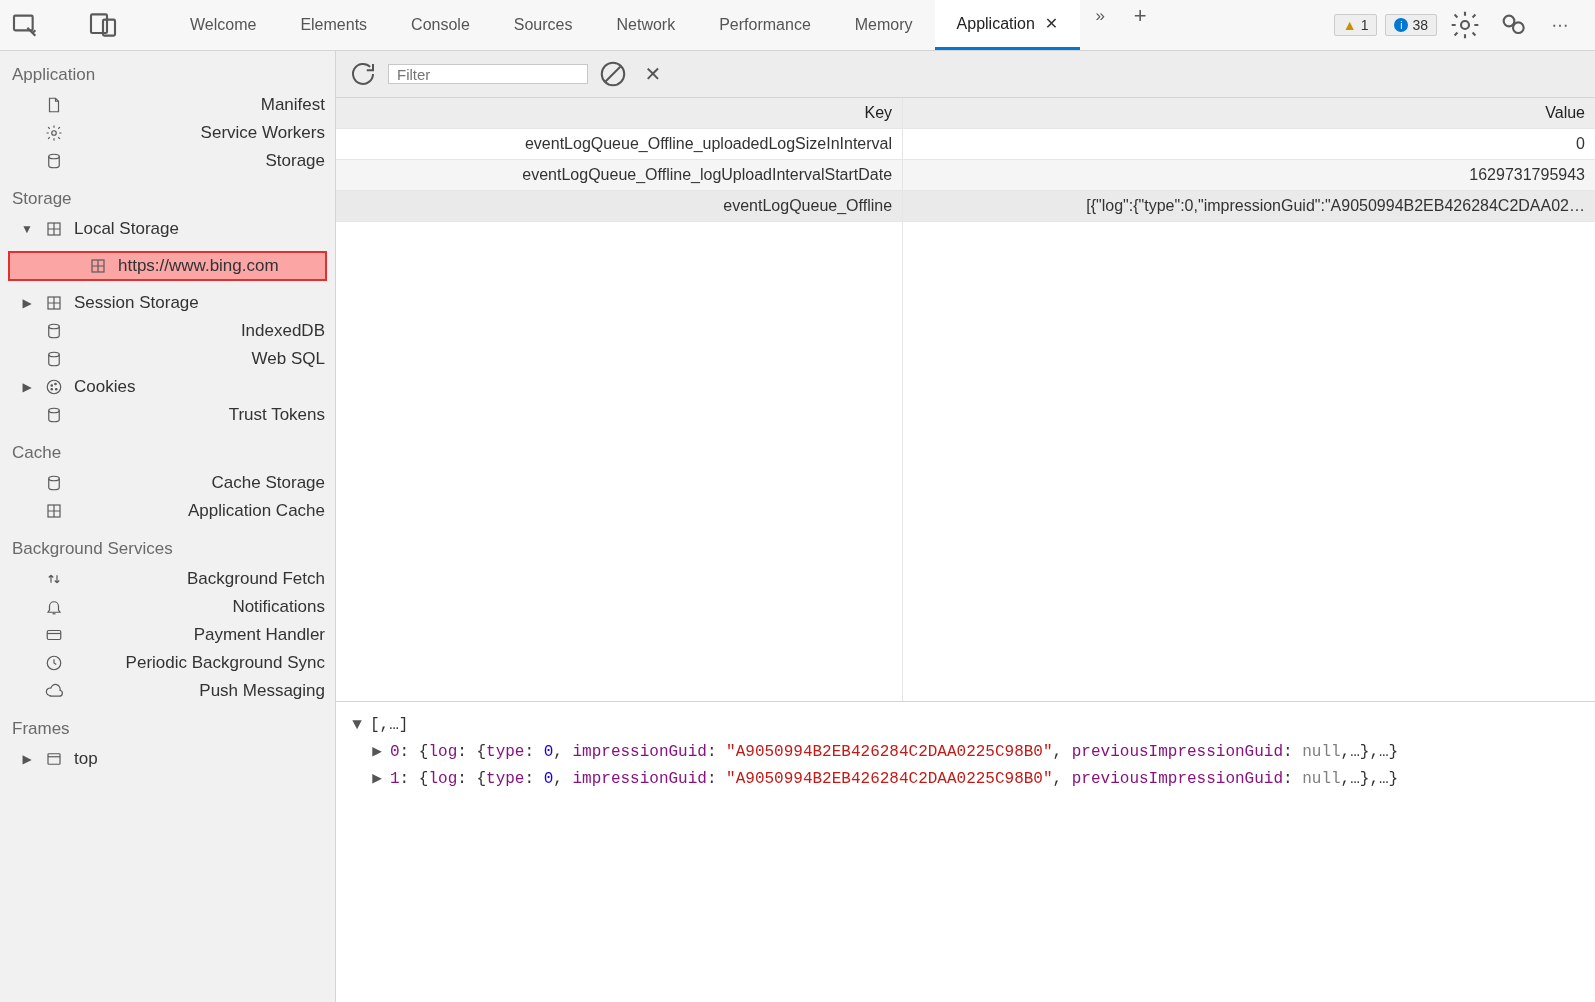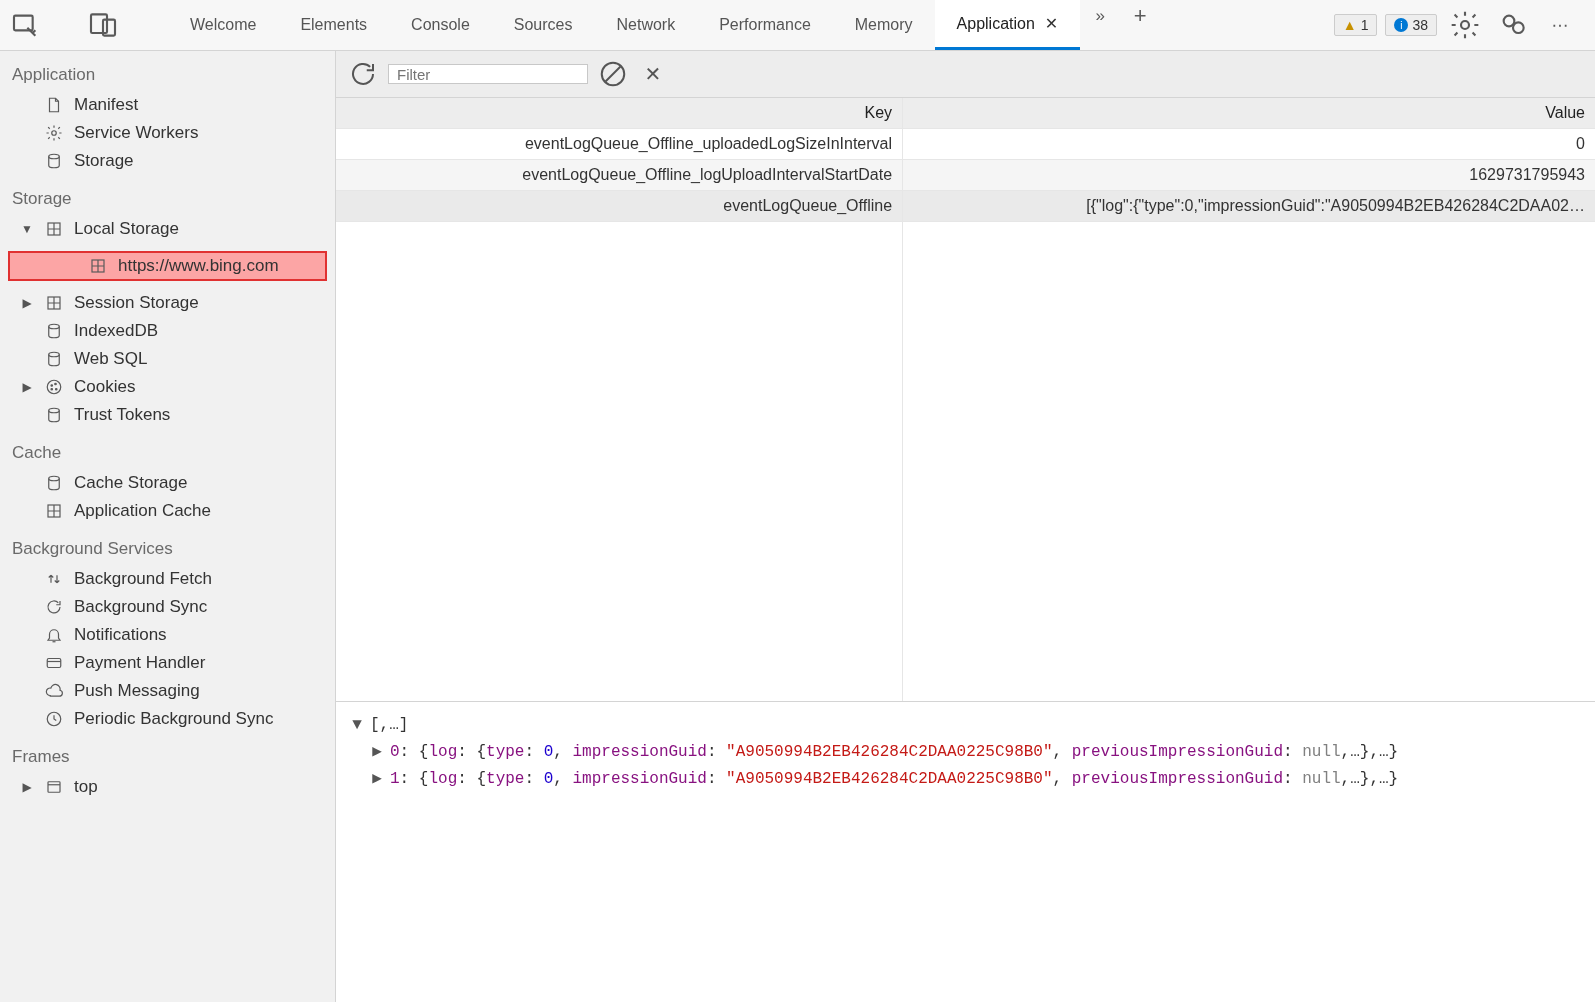--- a/index.html
+++ b/index.html
@@ -111,21 +111,21 @@
     font-size: 17px;
     color: #333;
     gap: 10px;
   }
   .side-item .tree-arrow {
     width: 14px;
     display:inline-flex; justify-content:center;
     color:#555;
     font-size:12px;
   }
-  .side-item.indent-1 { padding-left: 44px; }
+  .side-item.indent-1 { padding-left: 44px; justify-content: space-between; }
   .side-item.indent-2b { padding-left: 78px; }
   .side-item.highlighted {
     border: 2px solid #e03131;
     background: #fca5a5;
     padding-top:3px; padding-bottom:3px;
     margin: 8px;
   }
   .side-icon {
     width: 20px; height: 20px;
     display:inline-flex; align-items:center; justify-content:center;
@@ -440,60 +440,51 @@
           <svg viewBox="0 0 24 24">
             <path d="M8 17V7M8 7l-3 3M8 7l3 3"></path>
             <path d="M16 7v10M16 17l-3-3M16 17l3-3"></path>
           </svg>
         </span>
       <span>Background Fetch</span>
     </div>
     <div class="side-item indent-1">
       <span class="side-icon">
           <svg viewBox="0 0 24 24">
-            <path d="M20 12a8 8 0 1 1-2.3-5.7"></path>
-            <path d="M20 4v5h-5"></path>
-          </svg>
-        </span>
-      <span>Background Sync</span>
-    </div>
-    <div class="side-item indent-1">
-      <span class="side-icon">
-          <svg viewBox="0 0 24 24">
             <path d="M6 16v-5a6 6 0 1 1 12 0v5l2 3H4z"></path>
             <path d="M10 21h4"></path>
           </svg>
         </span>
       <span>Notifications</span>
     </div>
     <div class="side-item indent-1">
       <span class="side-icon">
           <svg viewBox="0 0 24 24">
             <rect x="3" y="6" width="18" height="12" rx="2"></rect>
             <path d="M3 10h18"></path>
           </svg>
         </span>
       <span>Payment Handler</span>
     </div>
     <div class="side-item indent-1">
       <span class="side-icon">
           <svg viewBox="0 0 24 24">
-            <path d="M7 18a5 5 0 1 1 .8-9.9A6 6 0 0 1 20 11a4 4 0 0 1-1 7.9H7z"></path>
-          </svg>
-        </span>
-      <span>Push Messaging</span>
-    </div>
-    <div class="side-item indent-1">
-      <span class="side-icon">
-          <svg viewBox="0 0 24 24">
             <circle cx="12" cy="12" r="9"></circle>
             <path d="M12 7v5l3 2"></path>
           </svg>
         </span>
       <span>Periodic Background Sync</span>
+    </div>
+    <div class="side-item indent-1">
+      <span class="side-icon">
+          <svg viewBox="0 0 24 24">
+            <path d="M7 18a5 5 0 1 1 .8-9.9A6 6 0 0 1 20 11a4 4 0 0 1-1 7.9H7z"></path>
+          </svg>
+        </span>
+      <span>Push Messaging</span>
     </div>
 
     <div class="side-section-title">Frames</div>
     <div class="side-item" style="padding-left:20px">
       <span class="tree-arrow">▶</span>
       <span class="side-icon">
           <svg viewBox="0 0 24 24">
             <rect x="4" y="5" width="16" height="14" rx="1"></rect>
             <path d="M4 9h16"></path>
           </svg>

